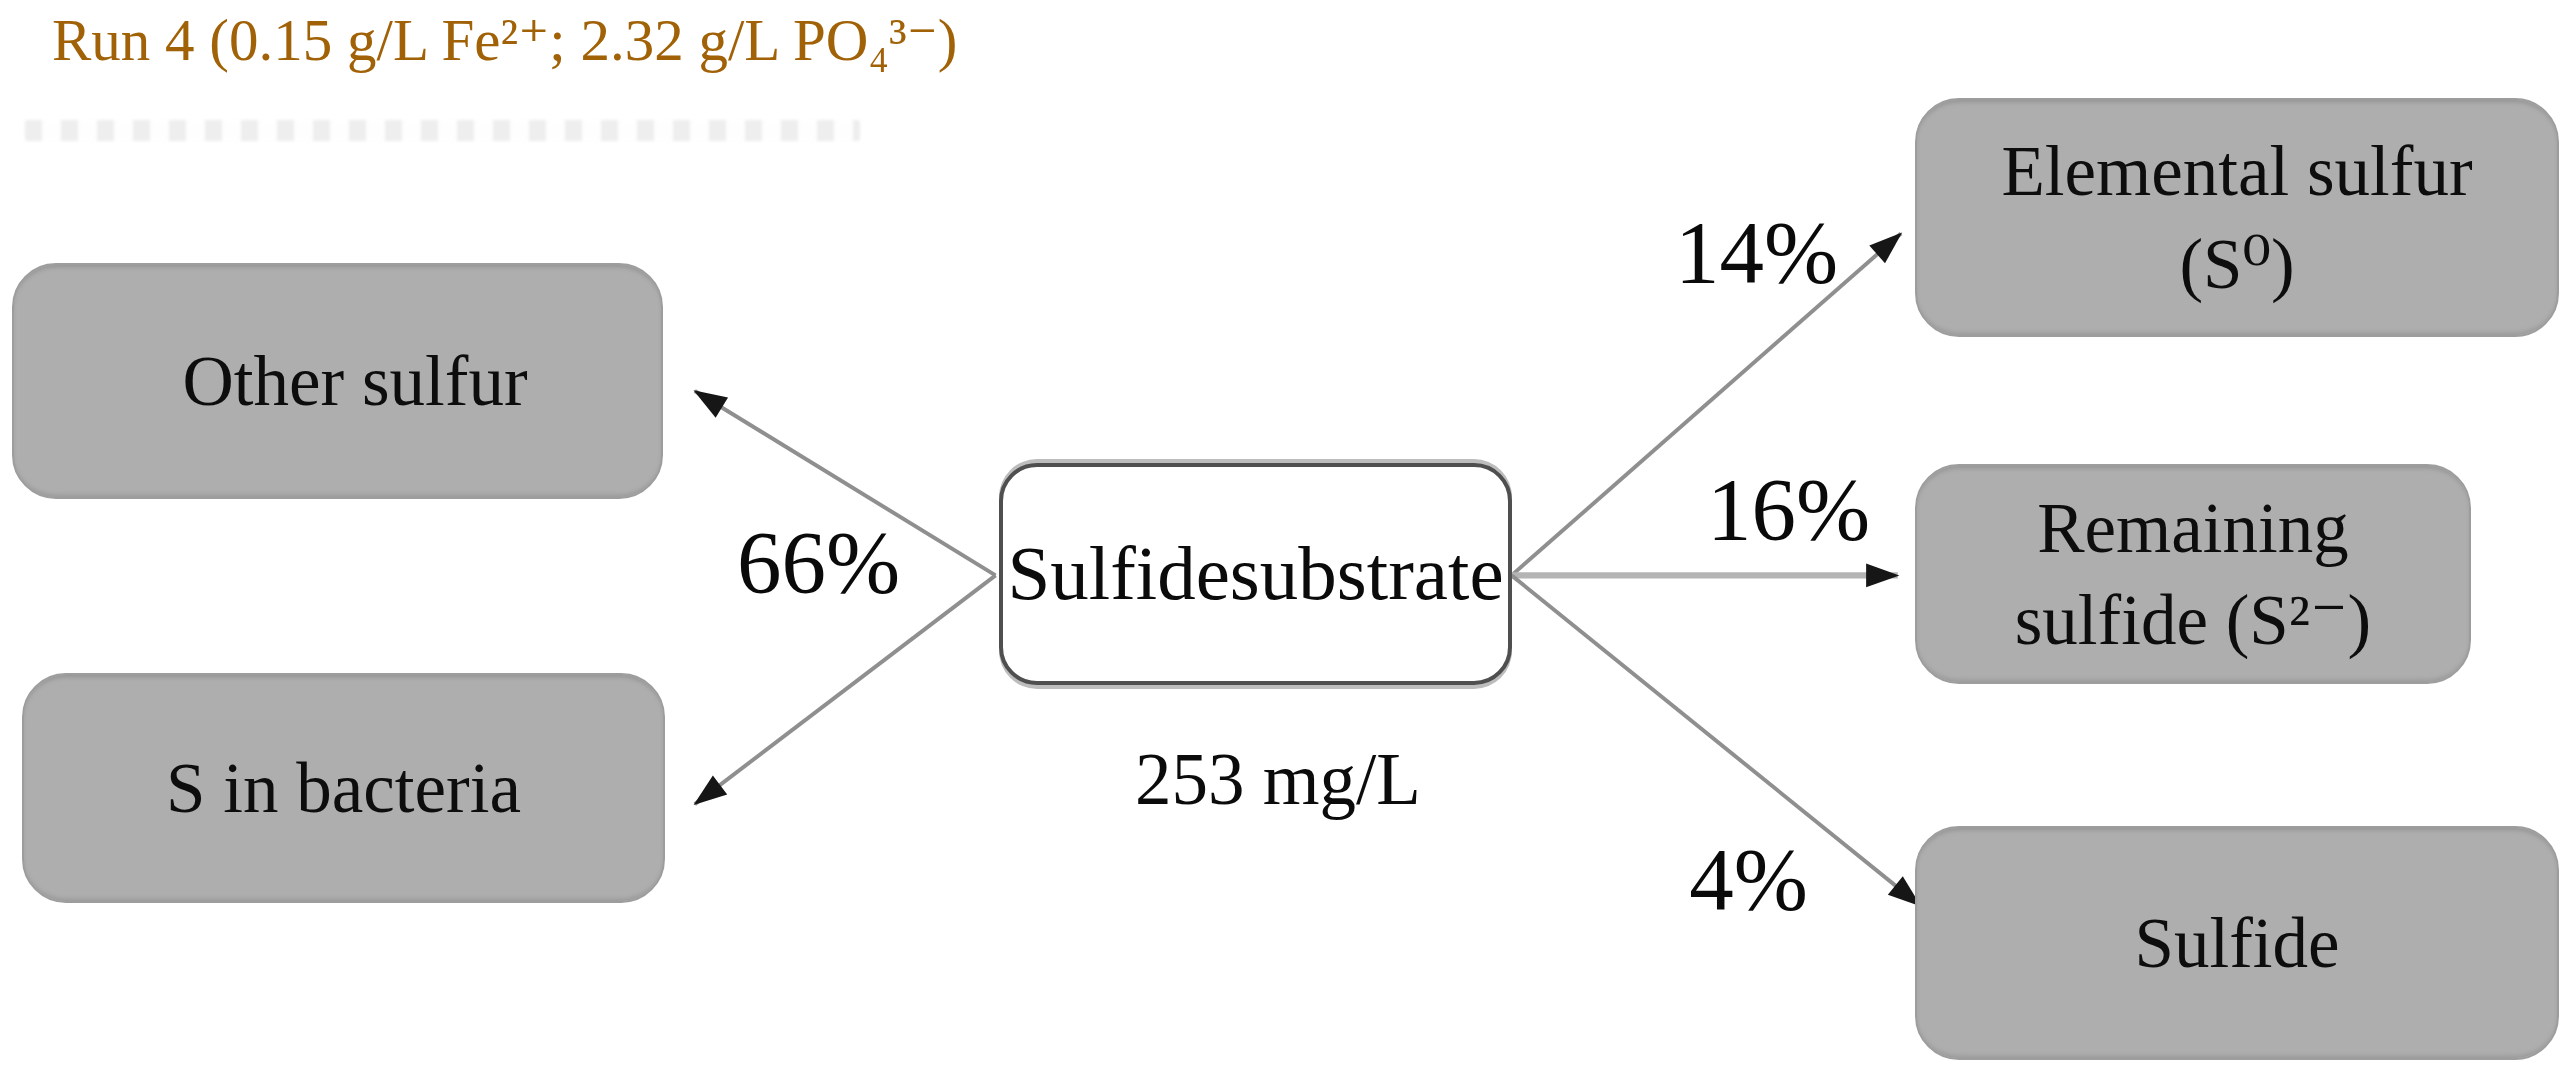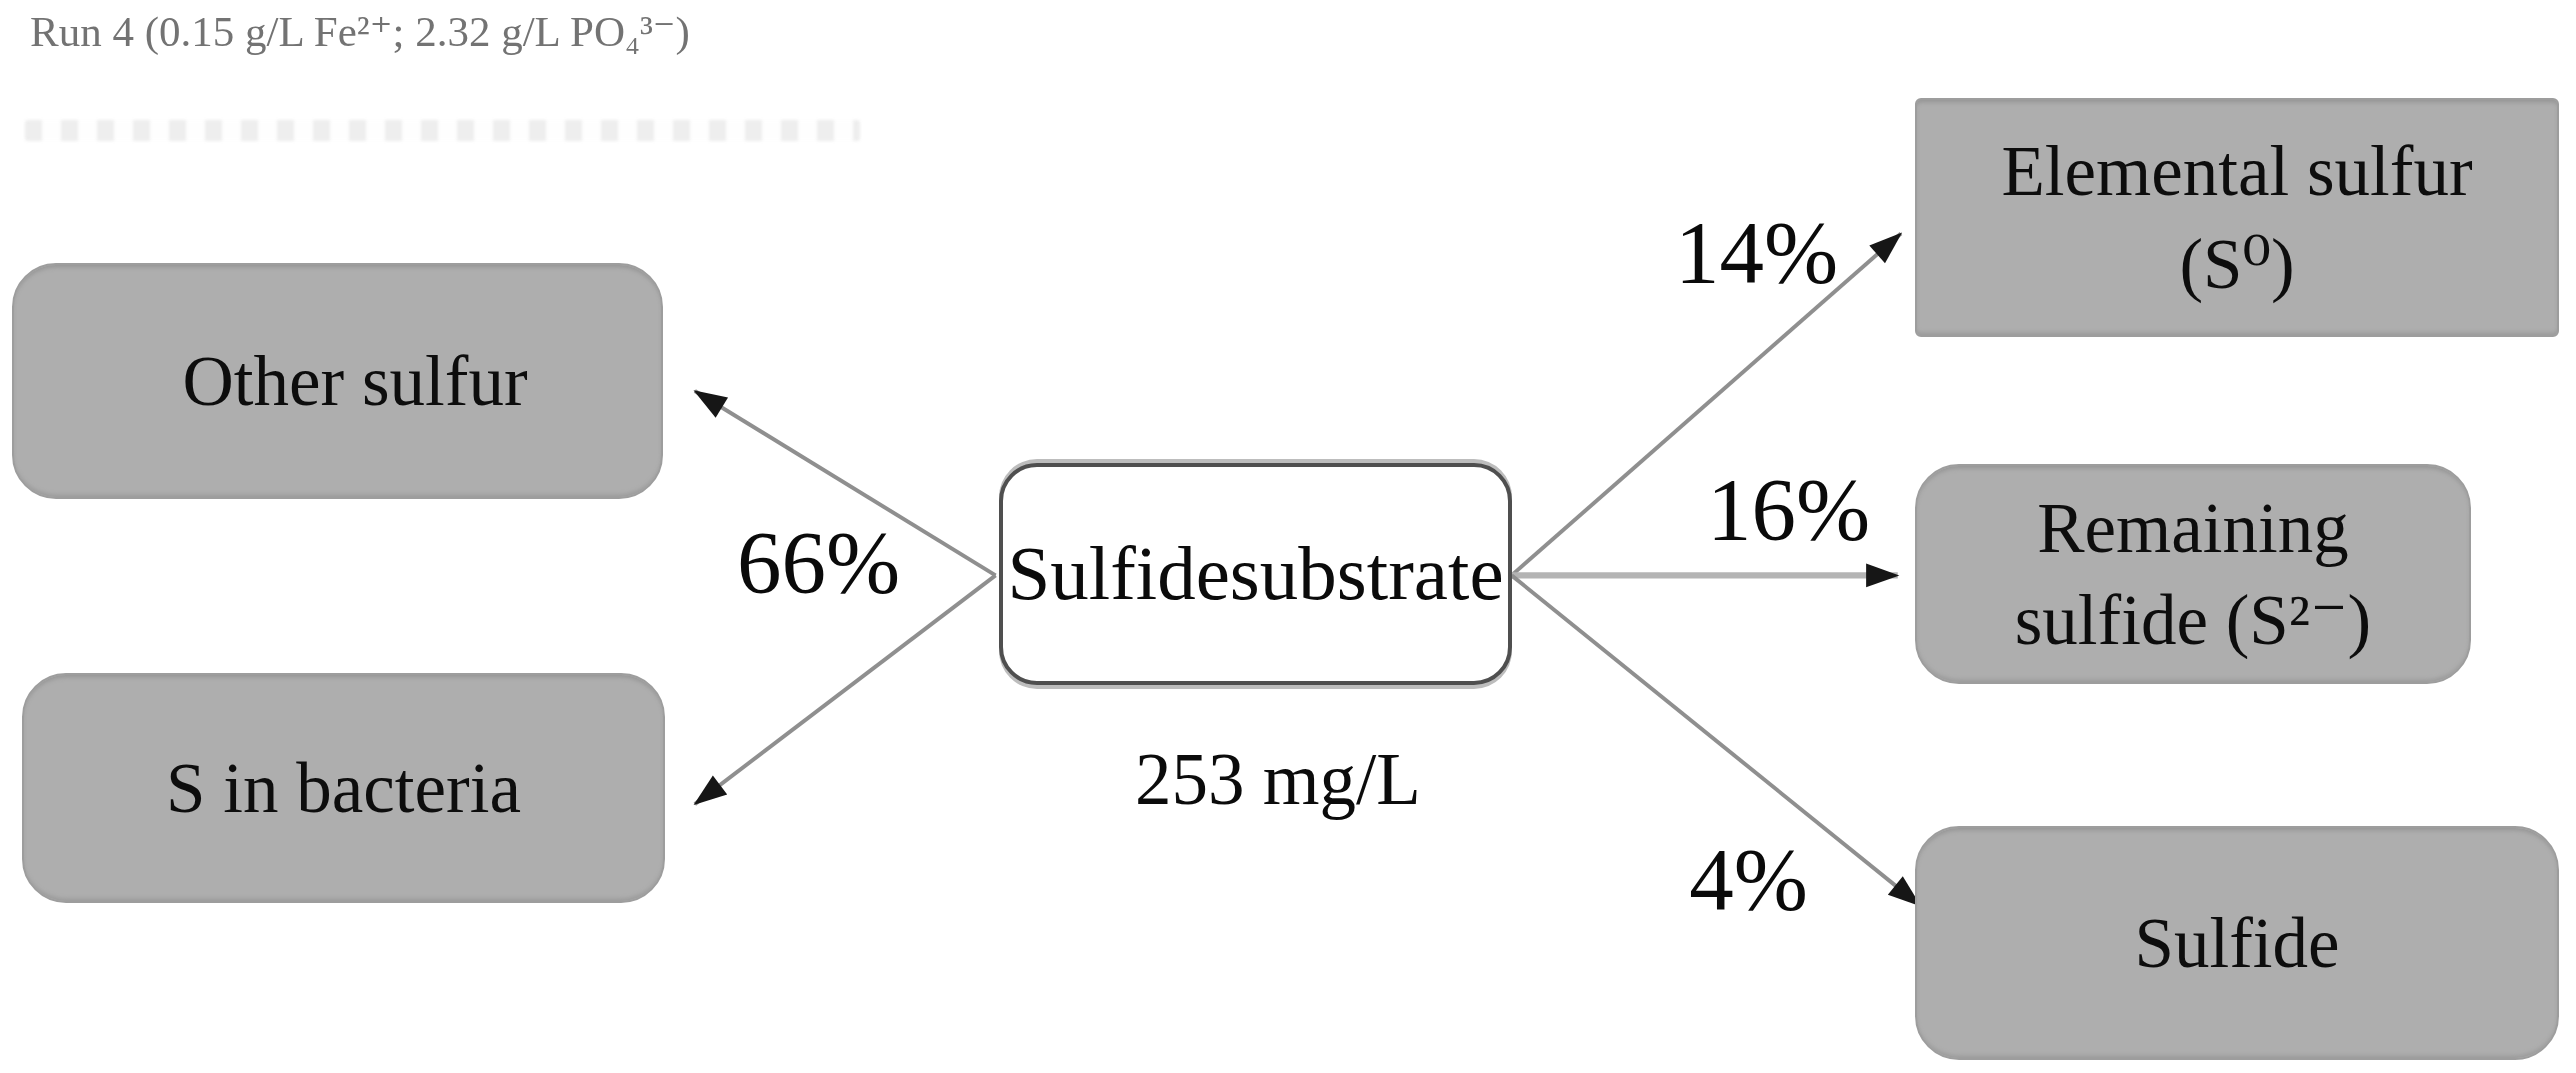--- a/index.html
+++ b/index.html
@@ -1,22 +1,22 @@
 <!DOCTYPE html>
 <html style="font-size:12.7px"><head>
 <meta charset="utf-8">
 <style>
   html,body{margin:0;padding:0;background:#ffffff;}
   .canvas{
     position:relative;width:2576px;height:1074px;background:#ffffff;
     font-family:"Liberation Serif","DejaVu Serif",serif;color:#0d0d0d;overflow:hidden;
   }
   .fig-title{
-    position:absolute;left:30px;top:8px;font-size:43px;line-height:1.1;
-    white-space:nowrap;color:#737373;
+    position:absolute;left:52px;top:8px;font-size:59px;line-height:1.1;
+    white-space:nowrap;color:#a16207;
   }
   .ghost-strip{
     position:absolute;left:25px;top:120px;width:835px;height:20.6px;border-radius:3.2px;
     background:repeating-linear-gradient(90deg,
       rgba(150,150,150,0.30) 0px 17.4px,
       rgba(240,240,240,0.10) 17.4px 36px);
     filter:blur(1.6px);opacity:.55;
   }
   .node{
     position:absolute;display:flex;flex-direction:column;align-items:center;justify-content:center;
@@ -73,21 +73,21 @@
   <div class="node" style="left:22px;top:673px;width:643px;height:230px;">
     <div class="nl">S in bacteria</div>
   </div>
 
   <div class="source-box" style="left:999px;top:463px;width:513px;height:222px;">
     <div class="nl">Sulfide</div>
     <div class="nl">substrate</div>
   </div>
   <div class="amount">253 mg/L</div>
 
-  <div class="node" style="left:1915px;top:98px;width:644px;height:239px;border-radius:6px;">
+  <div class="node" style="left:1915px;top:98px;width:644px;height:239px;">
     <div class="nl">Elemental sulfur</div>
     <div class="nl">(S⁰)</div>
   </div>
 
   <div class="node" style="left:1915px;top:464px;width:556px;height:220px;">
     <div class="nl">Remaining</div>
     <div class="nl">sulfide (S²⁻)</div>
   </div>
 
   <div class="node" style="left:1915px;top:826px;width:644px;height:234px;">

